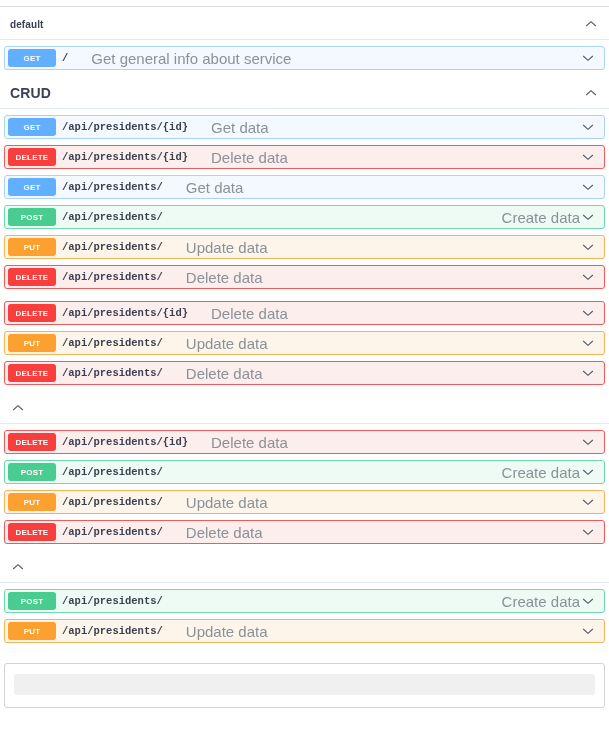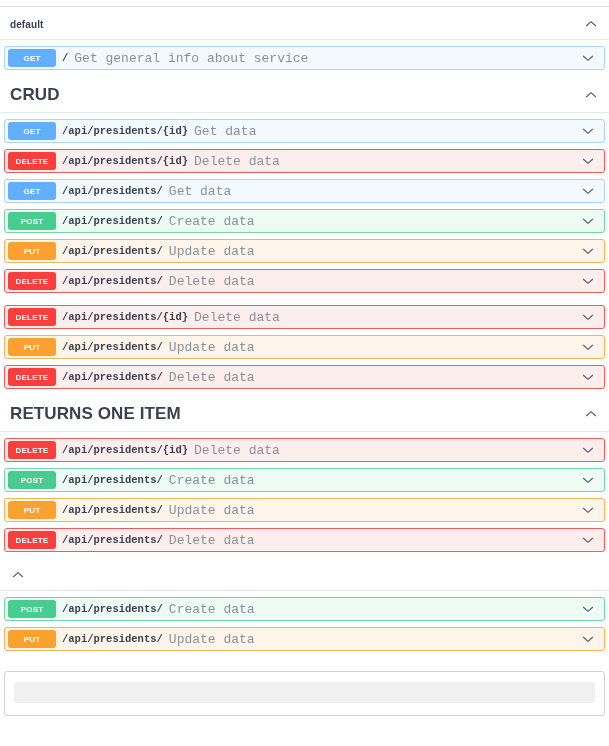--- a/index.html
+++ b/index.html
@@ -37,21 +37,21 @@
     border-bottom: 1px solid #e3ebf1;
     cursor: pointer;
     box-sizing: border-box;
   }
   .tag-name {
     font-size: 10px;
     font-weight: 700;
     color: #3b4151;
     letter-spacing: 0.1px;
   }
-  .tag-name.upper { text-transform: uppercase; font-size: 17px; }
+  .tag-name.upper { text-transform: uppercase; font-size: 14px; }
   .chev {
     width: 16px;
     height: 16px;
     display: inline-block;
     flex: 0 0 auto;
   }
   .chev svg { display: block; }
 
   
   .ops { padding: 0 4px; }
@@ -83,39 +83,38 @@
     text-transform: uppercase;
   }
   .op .path {
     font-family: "Liberation Mono", monospace;
     font-size: 10.5px;
     font-weight: 700;
     color: #3b4151;
     white-space: nowrap;
   }
   .op .summary {
-    font-size: 13px;
+    font-size: 15px;
     color: #8a9199;
-    margin-left: 6px;
+    margin-left: 23px;
     white-space: nowrap;
     flex: 1 1 auto;
     overflow: hidden;
     text-overflow: ellipsis;
-    font-family: Liberation Mono, monospace;
   }
   .op .op-chev { margin-left: auto; }
 
   
   .m-get    { background: #61affe; }
   .m-post   { background: #49cc90; }
   .m-put    { background: #fca130; }
   .m-delete { background: #f93e3e; }
 
   .op.r-get    { background: #f4f9ff; border-color: #aad4f7; }
-  .op.r-post   { background: #eefaf4; border-color: #6fd9ab; }
+  .op.r-post   { background: #eefaf4; border-color: #6fd9ab; text-align: right; }
   .op.r-put    { background: #fdf5ea; border-color: #f2b455; }
   .op.r-delete { background: #fdeeee; border-color: #ef5b5b; }
 
   
   .models {
     margin: 14px 4px 0 4px;
     border: 1px solid #d3d3d3;
     border-radius: 3px;
     background: #fff;
     box-sizing: border-box;
@@ -274,21 +273,20 @@
             <span class="chev op-chev">
               <svg width="16" height="16" viewBox="0 0 20 20" aria-hidden="true">
                 <path d="M4 7.5 L10 13 L16 7.5" fill="none" stroke="#4b5563" stroke-width="1.3"></path>
               </svg>
             </span>
           </div>
         </div>
       </div>
       <div class="tag-block">
         <div class="tag-head">
-          <span class="tag-name upper">returns one item</span>
           <span class="chev">
             <svg width="16" height="16" viewBox="0 0 20 20" aria-hidden="true">
               <path d="M4 12.5 L10 7 L16 12.5" fill="none" stroke="#4b5563" stroke-width="1.3"></path>
             </svg>
           </span>
         </div>
         <div class="ops">
           <div class="op r-delete">
             <span class="badge m-delete">DELETE</span>
             <span class="path">/api/presidents/{id}</span>

